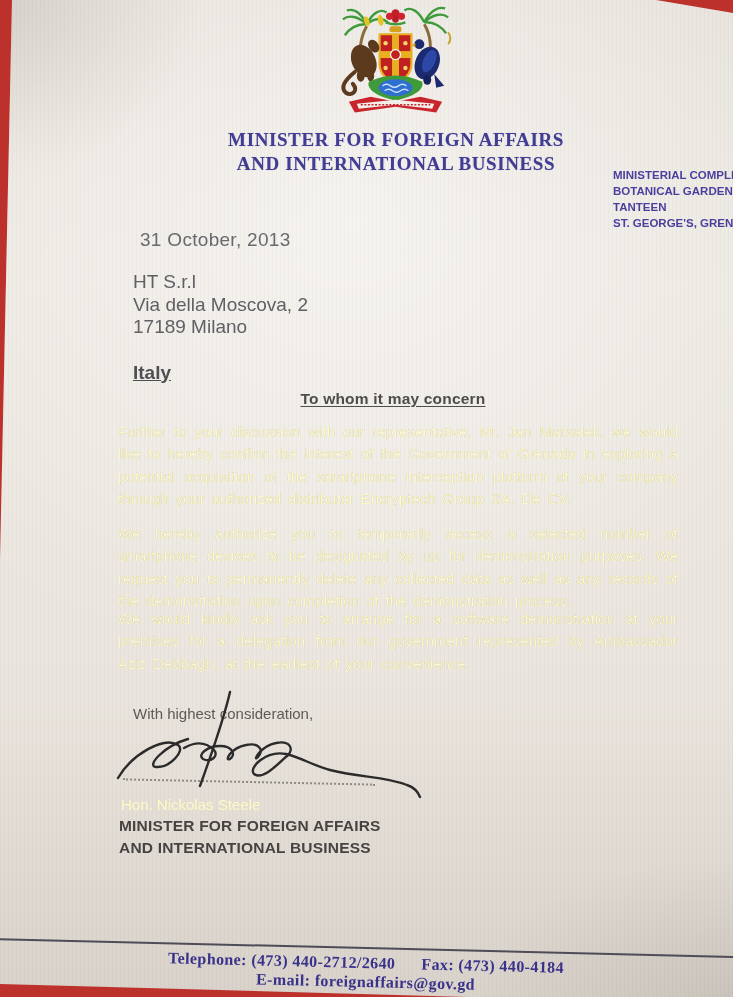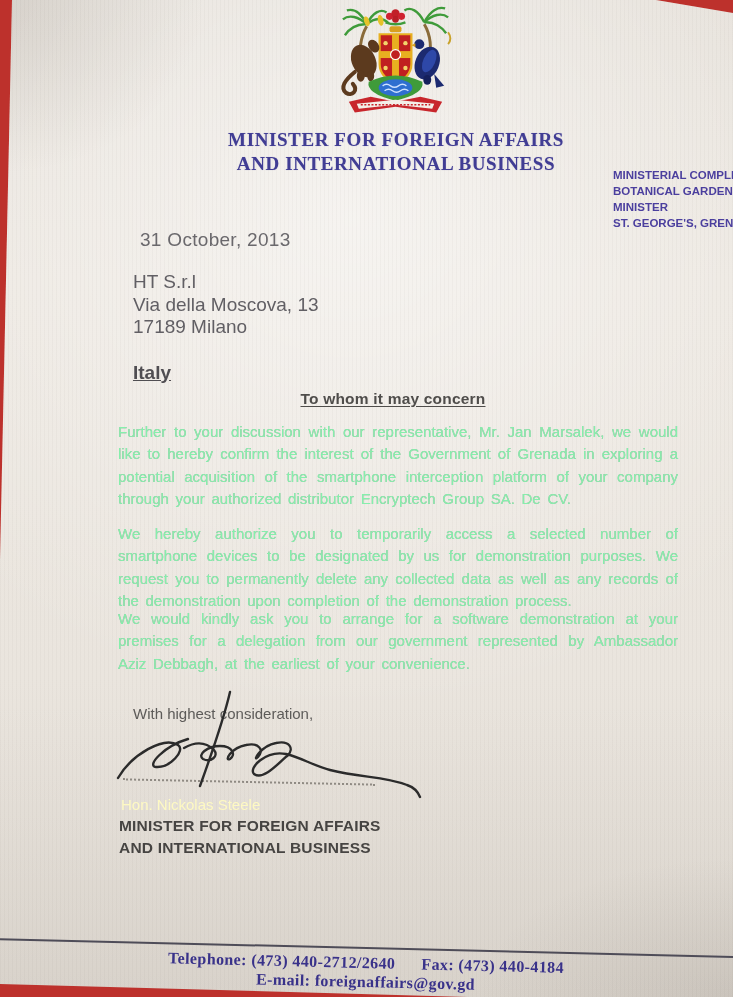--- a/index.html
+++ b/index.html
@@ -43,21 +43,21 @@
   .date-line{left:140px;top:229px;font-size:19px;color:#6a686c;letter-spacing:0.3px;}
   .recipient{left:133px;top:271px;font-size:19px;line-height:22.5px;color:#615f64;}
   .recipient .country{font-weight:bold;text-decoration:underline;color:#504e52;margin-top:23px;}
   .subject{
     left:393px;top:390px;transform:translateX(-50%);
     font-weight:bold;text-decoration:underline;text-underline-offset:2px;
     font-size:15.5px;color:#4f4d4b;white-space:nowrap;letter-spacing:0.2px;
   }
   .body-par{
     left:118px;width:560px;text-align:justify;
-    font-size:15px;line-height:22.4px;color:#86efac;word-spacing:2.5px;
+    font-size:15px;line-height:22.4px;color:#fef9c3;word-spacing:2.5px;
     text-shadow:0 0 0.6px rgba(93,91,89,0.5);
   }
   .closing{left:133px;top:705px;font-size:15px;color:#5d5b59;}
   .sig-svg{left:112px;top:688px;}
   .sig-dots{
     left:123px;top:781px;width:252px;height:0;
     border-top:2px dotted #8f8a83;transform:rotate(1.2deg);
   }
   .sig-name{left:121px;top:796px;font-size:15px;color:#fef9c3;}
   .sig-title{
@@ -147,29 +147,29 @@
     <path d="M26,98 L65,94 L104,98 L102,103 L65,99 L28,103 z" fill="#f3efe8"></path>
     <path d="M30,99 L100,99" stroke="#c8262c" stroke-width="1.6" stroke-dasharray="2 1.6" fill="none"></path>
   </svg>
 
   <div class="abs ministry-title" style="top:129px;">MINISTER FOR FOREIGN AFFAIRS</div>
   <div class="abs ministry-title" style="top:153px;">AND INTERNATIONAL BUSINESS</div>
 
   <div class="abs office-address">
     <div>MINISTERIAL COMPLEX</div>
     <div>BOTANICAL GARDENS</div>
-    <div>MINISTER</div>
+    <div>TANTEEN</div>
     <div>ST. GEORGE'S, GRENADA</div>
   </div>
 
   <div class="abs date-line">31 October, 2013</div>
 
   <div class="abs recipient">
     <div>HT S.r.l</div>
-    <div>Via della Moscova, 13</div>
+    <div>Via della Moscova, 2</div>
     <div>17189 Milano</div>
     <div class="country">Italy</div>
   </div>
 
   <div class="abs subject">To whom it may concern</div>
 
   <div class="abs body-par" style="top:421px;">Further to your discussion with our representative, Mr. Jan Marsalek, we would like to hereby confirm the interest of the Government of Grenada in exploring a potential acquisition of the smartphone interception platform of your company through your authorized distributor Encryptech Group SA. De CV.</div>
   <div class="abs body-par" style="top:608px;">We would kindly ask you to arrange for a software demonstration at your premises for a delegation from our government represented by Ambassador Aziz Debbagh, at the earliest of your convenience.</div>
   <div class="abs body-par" style="top:523px;">We hereby authorize you to temporarily access a selected number of smartphone devices to be designated by us for demonstration purposes. We request you to permanently delete any collected data as well as any records of the demonstration upon completion of the demonstration process.</div>
 

